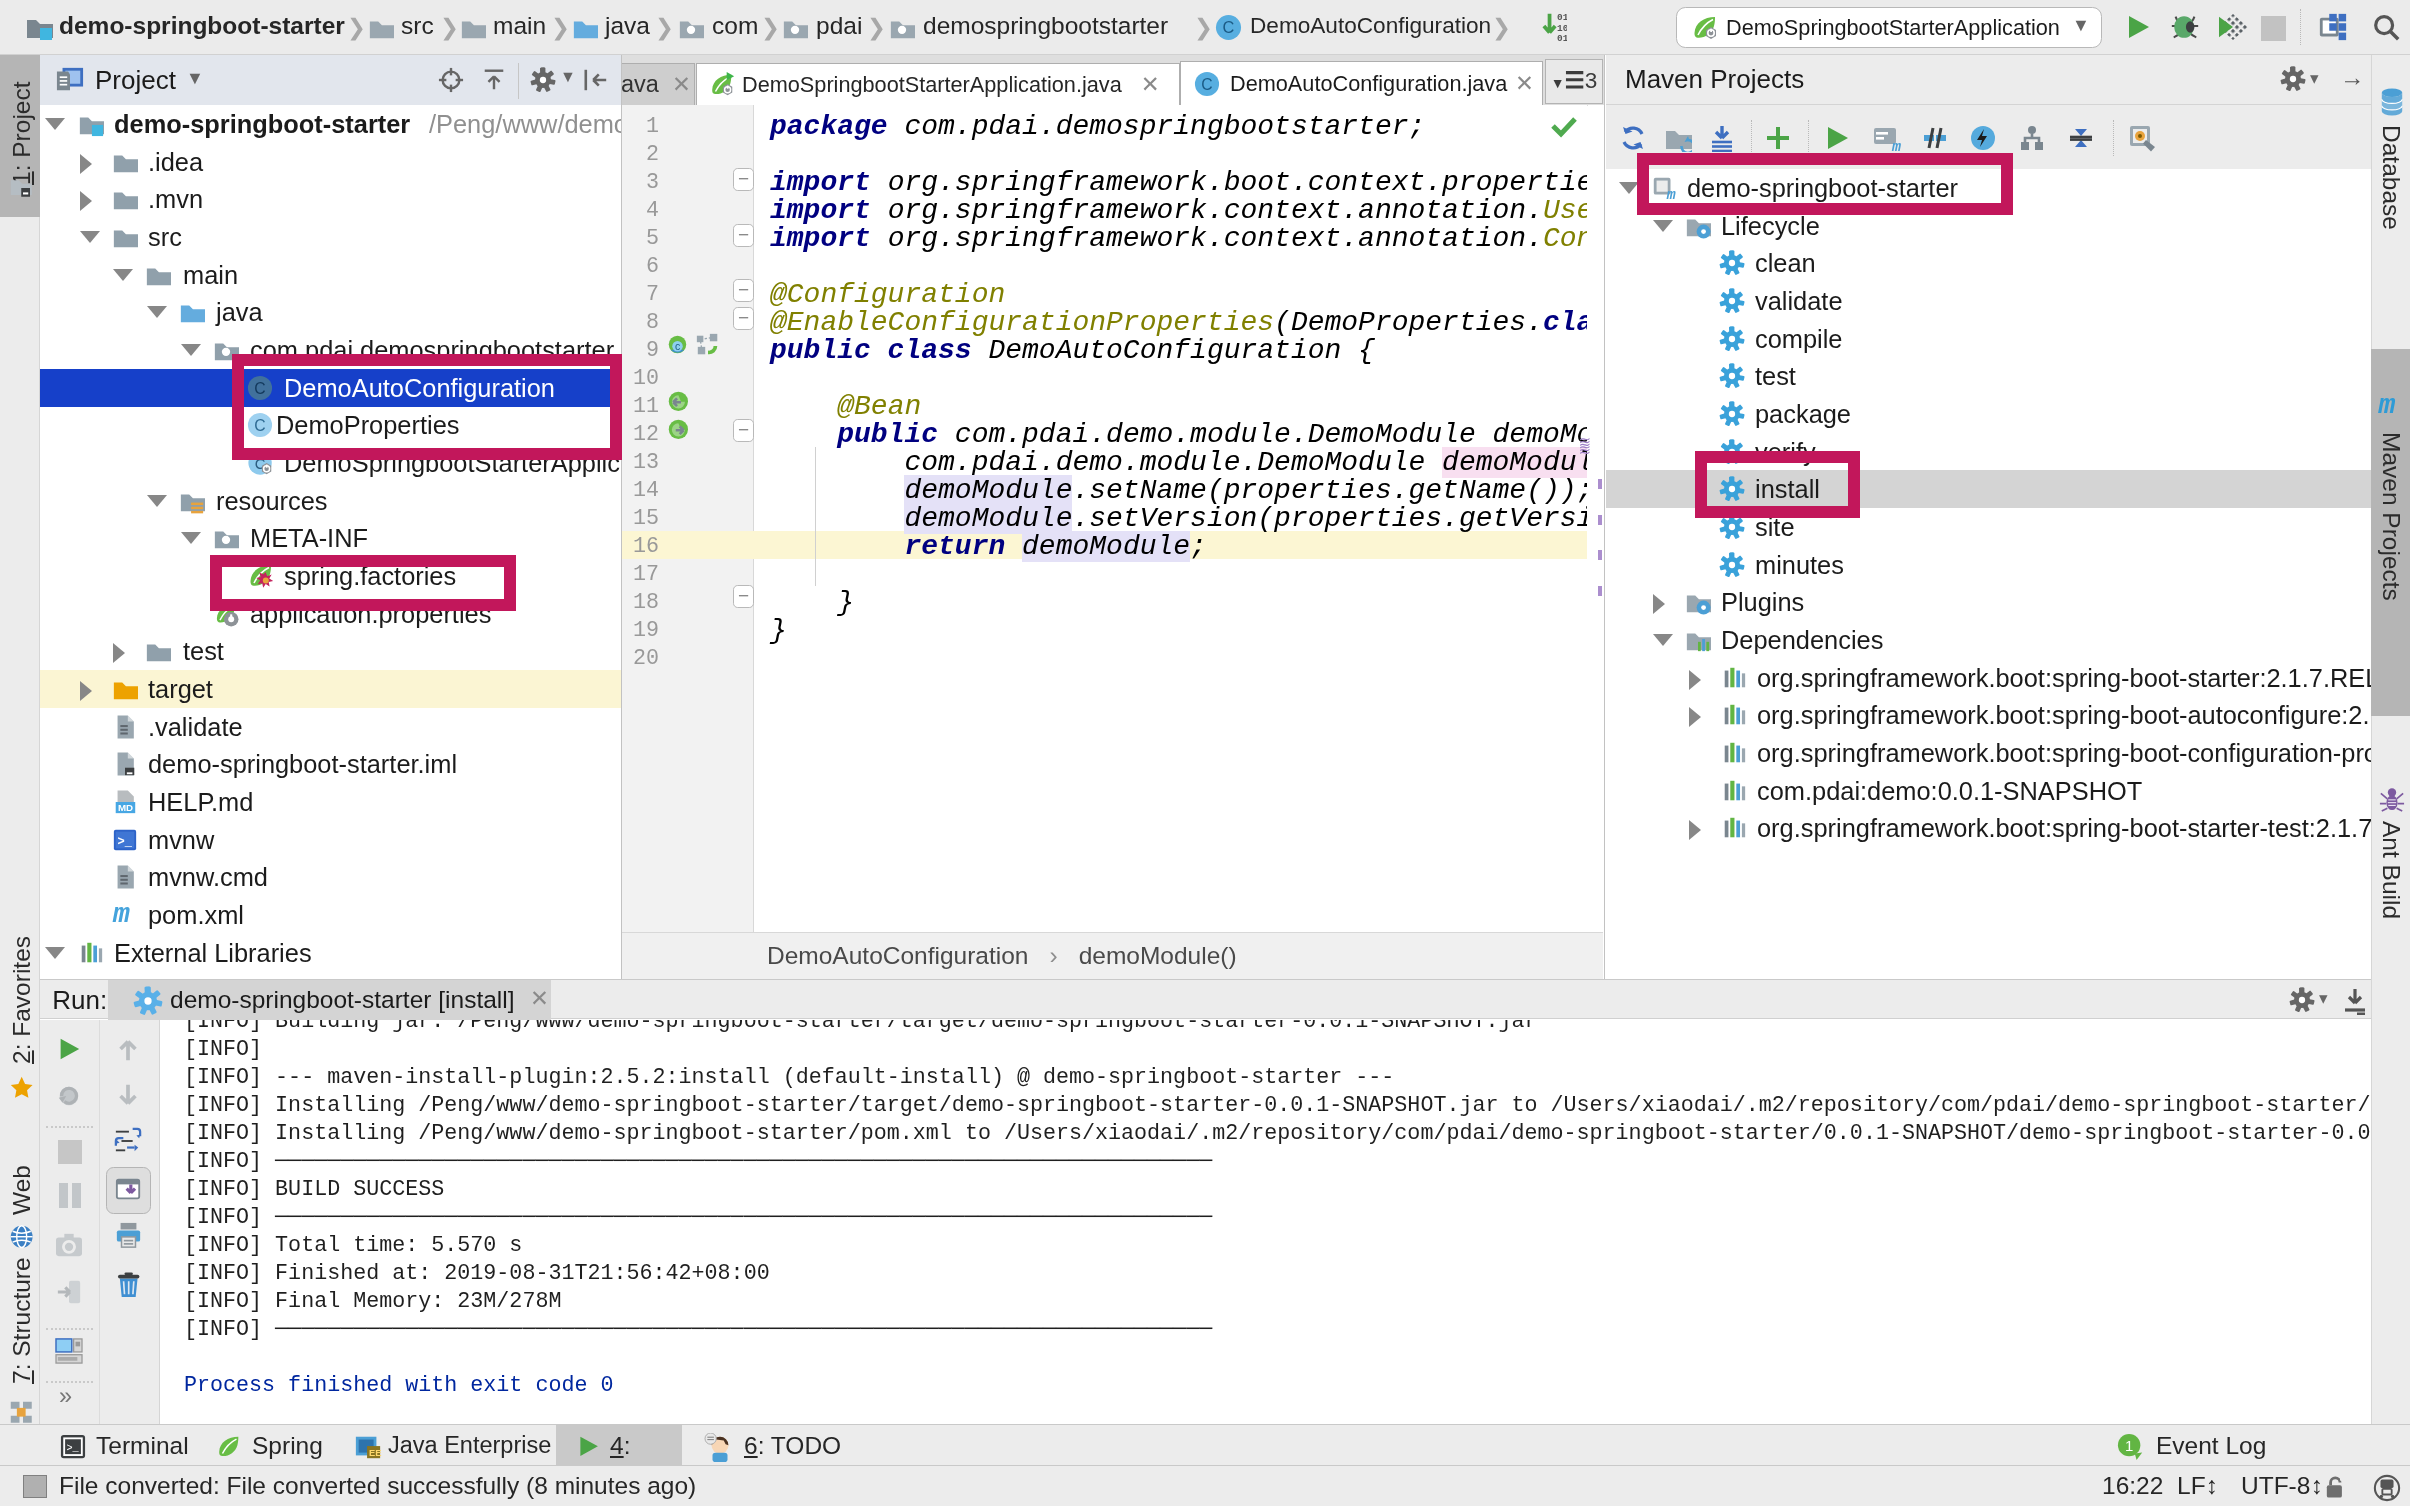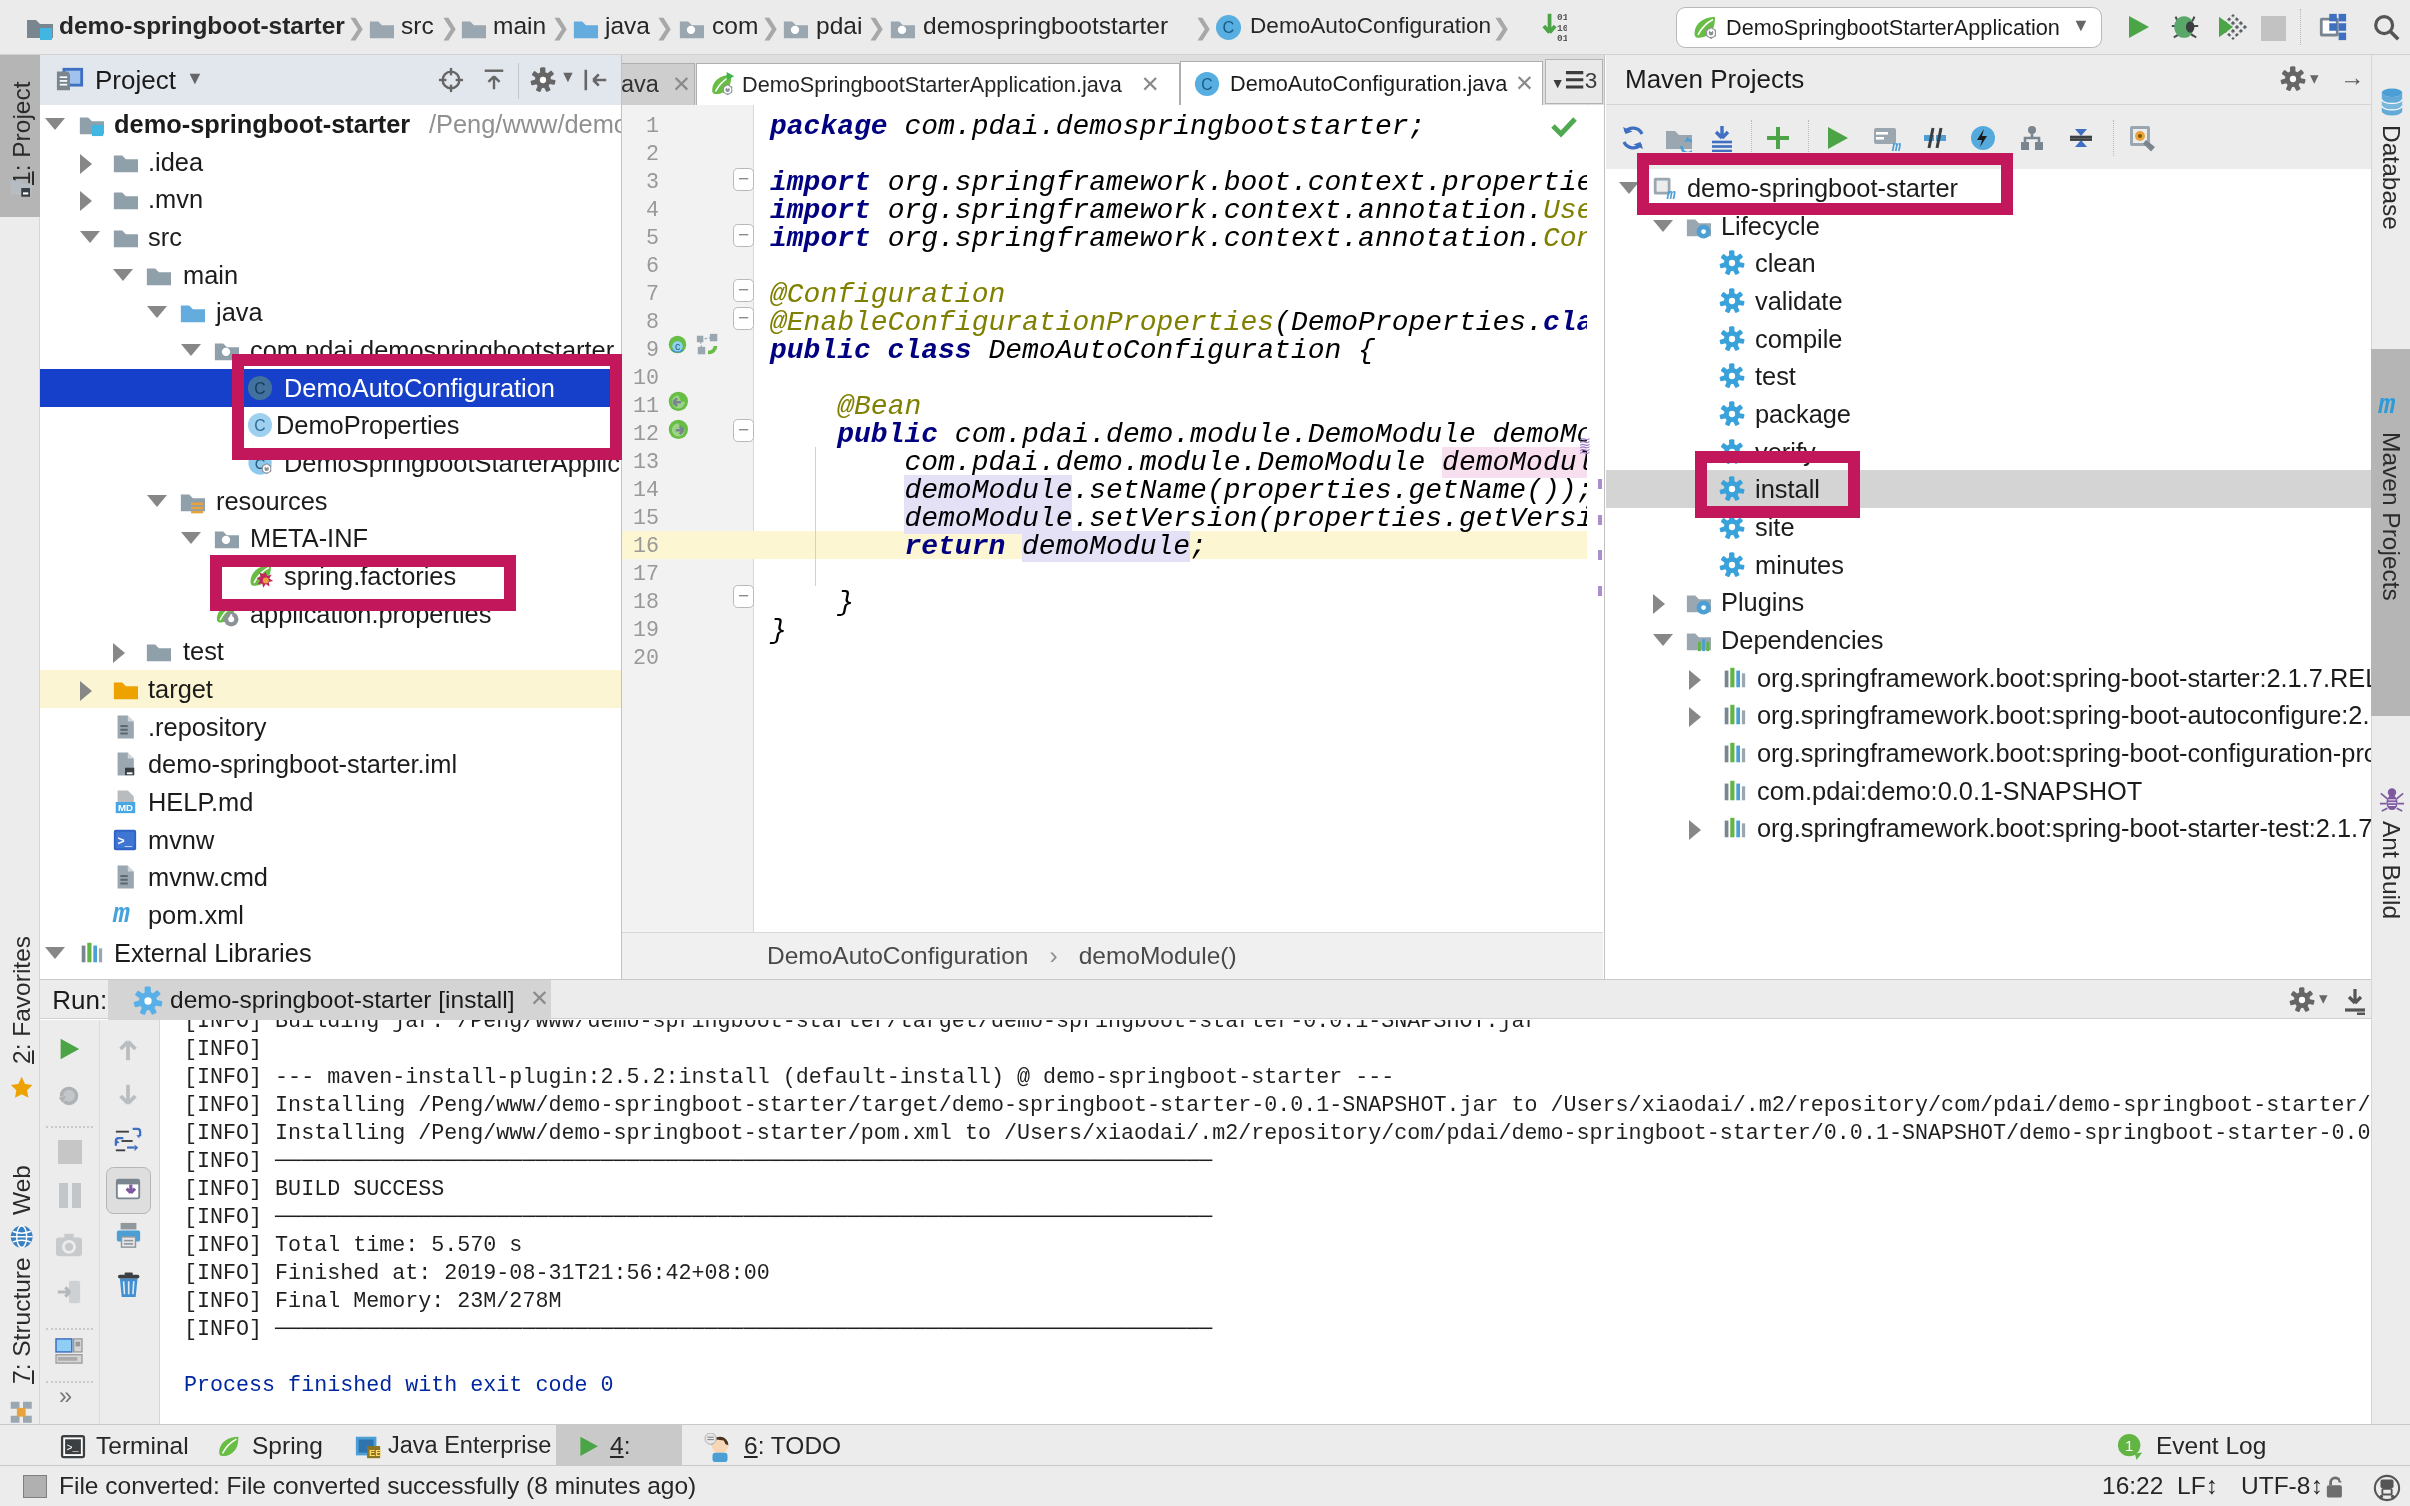--- a/index.html
+++ b/index.html
@@ -414,21 +414,21 @@
     </div>
     <div class="trow" style="top:603px">
       <svg class="icon" style="left:72px;color:#9aa7b0" viewBox="0 0 28 28">
         <use href="#file"></use>
         <g stroke="#5f676e" stroke-width="2.2">
           <line x1="9" y1="13" x2="17" y2="13"></line>
           <line x1="9" y1="17" x2="17" y2="17"></line>
           <line x1="9" y1="21" x2="17" y2="21"></line>
         </g>
       </svg>
-      <span class="lbl" style="left:108px">.repository</span>
+      <span class="lbl" style="left:108px">.validate</span>
     </div>
     <div class="trow" style="top:640px">
       <svg class="icon" style="left:72px;color:#9aa7b0" viewBox="0 0 28 28">
         <use href="#file"></use>
         <rect x="14" y="18" width="10" height="8" fill="#3c3f41"></rect>
         <rect x="16" y="23" width="6" height="2" fill="#fff"></rect>
       </svg>
       <span class="lbl" style="left:108px">demo-springboot-starter.iml</span>
     </div>
     <div class="trow" style="top:678px">

